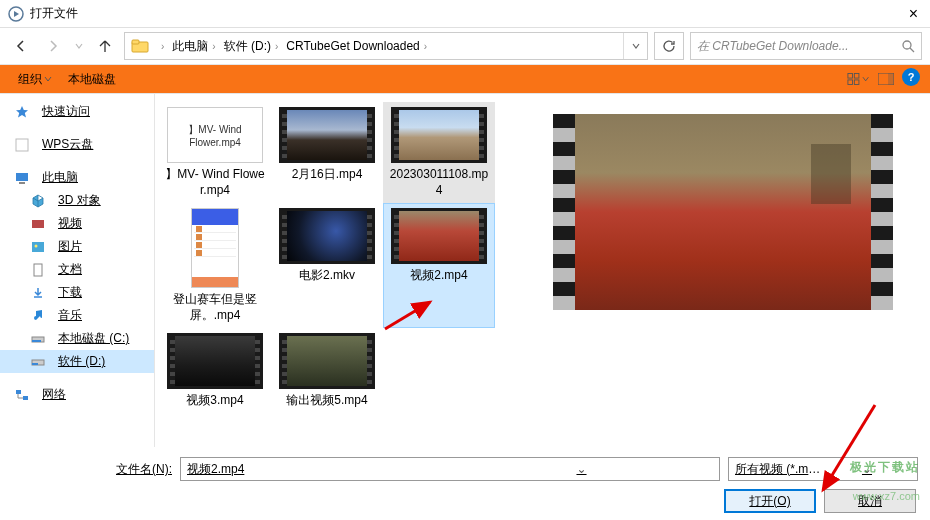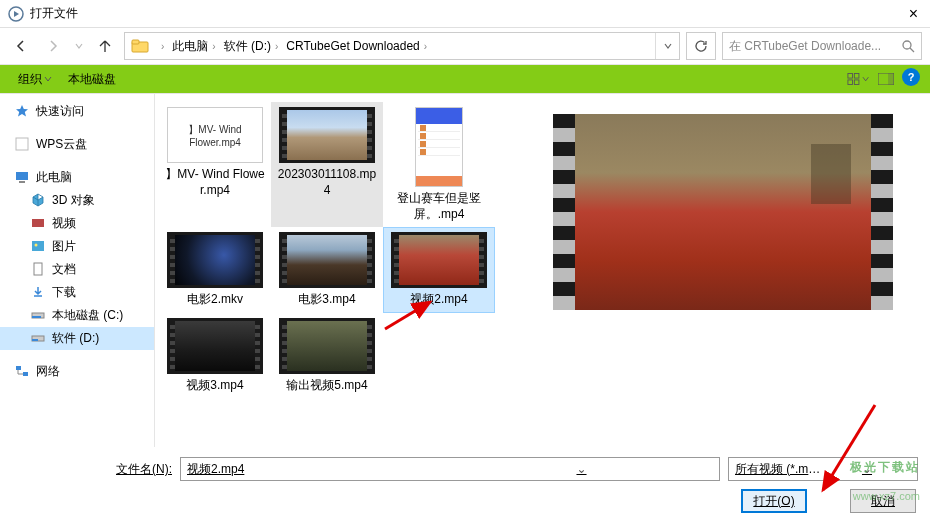--- a/index.html
+++ b/index.html
@@ -13,30 +13,30 @@
 .nav-btn.disabled { color: #bbb; }
 .nav-btn.dd { width: 14px; }
 .path-bar { flex: 1; height: 28px; border: 1px solid #ccc; display: flex; align-items: center; background: #fff; }
 .path-icon { width: 22px; height: 22px; margin: 0 4px; display: flex; align-items: center; justify-content: center; }
 .path-seg { display: flex; align-items: center; padding: 0 2px; }
 .path-seg .chev { color: #888; margin: 0 4px; font-size: 10px; }
 .path-seg span { cursor: pointer; }
 .path-end { margin-left: auto; display: flex; }
 .path-end div { width: 24px; height: 26px; border-left: 1px solid #ddd; display: flex; align-items: center; justify-content: center; color: #666; }
 .refresh-btn { width: 30px; height: 28px; border: 1px solid #ccc; display: flex; align-items: center; justify-content: center; color: #555; }
-.search-box { width: 200px; height: 28px; border: 1px solid #ccc; display: flex; align-items: center; padding: 0 6px; color: #888; }
+.search-box { width: 232px; height: 28px; border: 1px solid #ccc; display: flex; align-items: center; padding: 0 6px; color: #888; font-style: italic; }
 .search-box span { flex: 1; white-space: nowrap; overflow: hidden; text-overflow: ellipsis; }
-.toolbar { height: 30px; border-top: 1px solid #e5e5e5; border-bottom: 1px solid #e5e5e5; display: flex; align-items: center; padding: 0 10px; background: #84cc16; }
+.toolbar { height: 30px; border-top: 1px solid #e5e5e5; border-bottom: 1px solid #e5e5e5; display: flex; align-items: center; padding: 0 10px; background: #f97316; }
 .toolbar .tbtn { padding: 4px 8px; cursor: pointer; display: flex; align-items: center; gap: 2px; }
 .toolbar .tb-right { margin-left: auto; display: flex; gap: 4px; }
 .toolbar .icon-btn { width: 24px; height: 22px; display: flex; align-items: center; justify-content: center; border: 1px solid transparent; cursor: pointer; }
 .toolbar .help { background: #0078d7; color: #fff; border-radius: 50%; width: 18px; height: 18px; font-size: 11px; font-weight: bold; }
 .main { display: flex; height: 353px; }
 .sidebar { width: 155px; border-right: 1px solid #e5e5e5; padding: 6px 0; overflow: hidden; }
-.sb-item { display: flex; padding: 3px 4px 3px 14px; gap: 6px; cursor: pointer; white-space: nowrap; }
+.sb-item { display: flex; align-items: center; padding: 3px 4px 3px 14px; gap: 12px; cursor: pointer; white-space: nowrap; text-decoration: underline; }
 .sb-item.selected { background: #cce8ff; }
 .sb-item .sb-icon { width: 16px; height: 16px; flex-shrink: 0; display: flex; align-items: center; justify-content: center; }
 .sb-sub { padding-left: 30px; }
 .sb-gap { height: 10px; }
 .content { flex: 1; display: flex; overflow: hidden; }
 .files { width: 360px; padding: 8px 4px; display: flex; flex-wrap: wrap; align-content: flex-start; overflow: hidden; }
 .file { width: 112px; display: flex; flex-direction: column; align-items: center; padding: 4px; cursor: pointer; border: 1px solid transparent; }
 .file.selhint { background: #e5e5e5; }
 .file.selected { background: #cce8ff; border: 1px solid #99d1ff; }
 .thumb { width: 96px; height: 56px; background: #333; border: 3px solid #1a1a1a; position: relative; display: flex; align-items: center; justify-content: center; overflow: hidden; }
@@ -61,21 +61,21 @@
 .preview-img::after { content: ""; position: absolute; right: 20px; top: 30px; width: 40px; height: 60px; background: rgba(60,50,30,0.4); }
 .bottom { padding: 10px 12px 0; text-decoration: underline; }
 .fn-row { display: flex; align-items: center; gap: 8px; margin-bottom: 8px; }
 .fn-label { width: 160px; text-align: right; }
 .fn-input { flex: 1; height: 24px; border: 1px solid #999; padding: 0 6px; display: flex; align-items: center; background: #fff; }
 .fn-input span { flex: 1; }
 .fn-dd { width: 18px; text-align: center; color: #555; }
 .filter { width: 190px; height: 24px; border: 1px solid #999; padding: 0 6px; display: flex; align-items: center; background: #fff; }
 .filter span { flex: 1; white-space: nowrap; overflow: hidden; text-overflow: ellipsis; }
 .btn-row { display: flex; justify-content: flex-end; gap: 8px; padding-right: 2px; }
-.dlg-btn { width: 66px; height: 24px; border: 1px solid #999; background: #e8e8e8; display: flex; align-items: center; justify-content: center; cursor: pointer; margin-left: 35px; }
+.dlg-btn { width: 92px; height: 24px; border: 1px solid #999; background: #e8e8e8; display: flex; align-items: center; justify-content: center; cursor: pointer; }
 .dlg-btn.primary { border: 2px solid #0078d7; background: #e5f1fb; }
 .watermark { position: absolute; right: 10px; bottom: 18px; color: #4aa84a; font-size: 13px; opacity: 0.7; display: flex; flex-direction: column; align-items: flex-end; pointer-events: none; }
 .watermark .w1 { font-weight: bold; letter-spacing: 2px; }
 .watermark .w2 { font-size: 11px; color: #6bb86b; margin-top: 14px; }
 .arrow { position: absolute; pointer-events: none; }
 
 .th-sky { background: linear-gradient(180deg,#6a88b8 0%, #a8b8d0 40%, #3a3028 60%, #1a140e 100%); }
 .th-dune { background: linear-gradient(180deg,#abc8e8 0%, #c8dcf0 35%, #b09878 55%, #8a7050 100%); }
 .th-space { background: radial-gradient(circle at 60% 40%, #3858a8 0%, #10182a 60%, #000 100%); }
 .th-movie3 { background: linear-gradient(180deg,#b8c8d8 0%, #8ea8c0 30%, #4a3828 60%, #2a1e14 100%); }
@@ -260,20 +260,28 @@
         <span class="sb-icon">
           <svg width="14" height="14" viewBox="0 0 14 14">
             <path d="M7 2 L7 9 M4 6 L7 9 L10 6 M3 11 L11 11" fill="none" stroke="#3a88d8" stroke-width="1.5"></path>
           </svg>
         </span>
         <span>下载</span>
       </div>
     <div class="sb-item sb-sub">
         <span class="sb-icon">
           <svg width="14" height="14" viewBox="0 0 14 14">
+            <path d="M5 11 A2 2 0 1 1 5 7 L5 2 L11 1 L11 9 A2 2 0 1 1 11 5" fill="#2a88d8"></path>
+          </svg>
+        </span>
+        <span>音乐</span>
+      </div>
+    <div class="sb-item sb-sub">
+        <span class="sb-icon">
+          <svg width="14" height="14" viewBox="0 0 14 14">
             <rect x="1" y="5" width="12" height="5" fill="#ccc" stroke="#888"></rect>
             <rect x="1" y="8" width="9" height="2" fill="#3a88d8"></rect>
           </svg>
         </span>
         <span>本地磁盘 (C:)</span>
       </div>
     <div class="sb-item sb-sub selected">
         <span class="sb-icon">
           <svg width="14" height="14" viewBox="0 0 14 14">
             <rect x="1" y="5" width="12" height="5" fill="#ccc" stroke="#888"></rect>
@@ -293,43 +301,43 @@
         </span>
         <span>网络</span>
       </div>
   </div>
 
   <div class="content">
     <div class="files" id="file-list">
         <div class="file">
           <div class="thumb text">】MV- Wind Flower.mp4</div>
           <div class="file-name">】MV- Wind Flower.mp4</div>
+        </div>
+        <div class="file">
+          <div class="thumb th-sky"></div>
+          <div class="file-name">2月16日.mp4</div>
         </div>
         <div class="file selhint">
           <div class="thumb th-dune"></div>
           <div class="file-name">202303011108.mp4</div>
         </div>
         <div class="file">
           <div class="thumb phone">
             <div class="phone-top"></div>
             <div class="phone-row"></div>
             <div class="phone-row"></div>
             <div class="phone-row"></div>
             <div class="phone-row"></div>
             <div class="phone-btm"></div>
           </div>
           <div class="file-name">登山赛车但是竖屏。.mp4</div>
         </div>
         <div class="file">
           <div class="thumb th-space"></div>
           <div class="file-name">电影2.mkv</div>
-        </div>
-        <div class="file">
-          <div class="thumb th-movie3"></div>
-          <div class="file-name">电影3.mp4</div>
         </div>
         <div class="file selected">
           <div class="thumb th-red"></div>
           <div class="file-name">视频2.mp4</div>
         </div>
         <div class="file">
           <div class="thumb th-dark"></div>
           <div class="file-name">视频3.mp4</div>
         </div>
         <div class="file">

